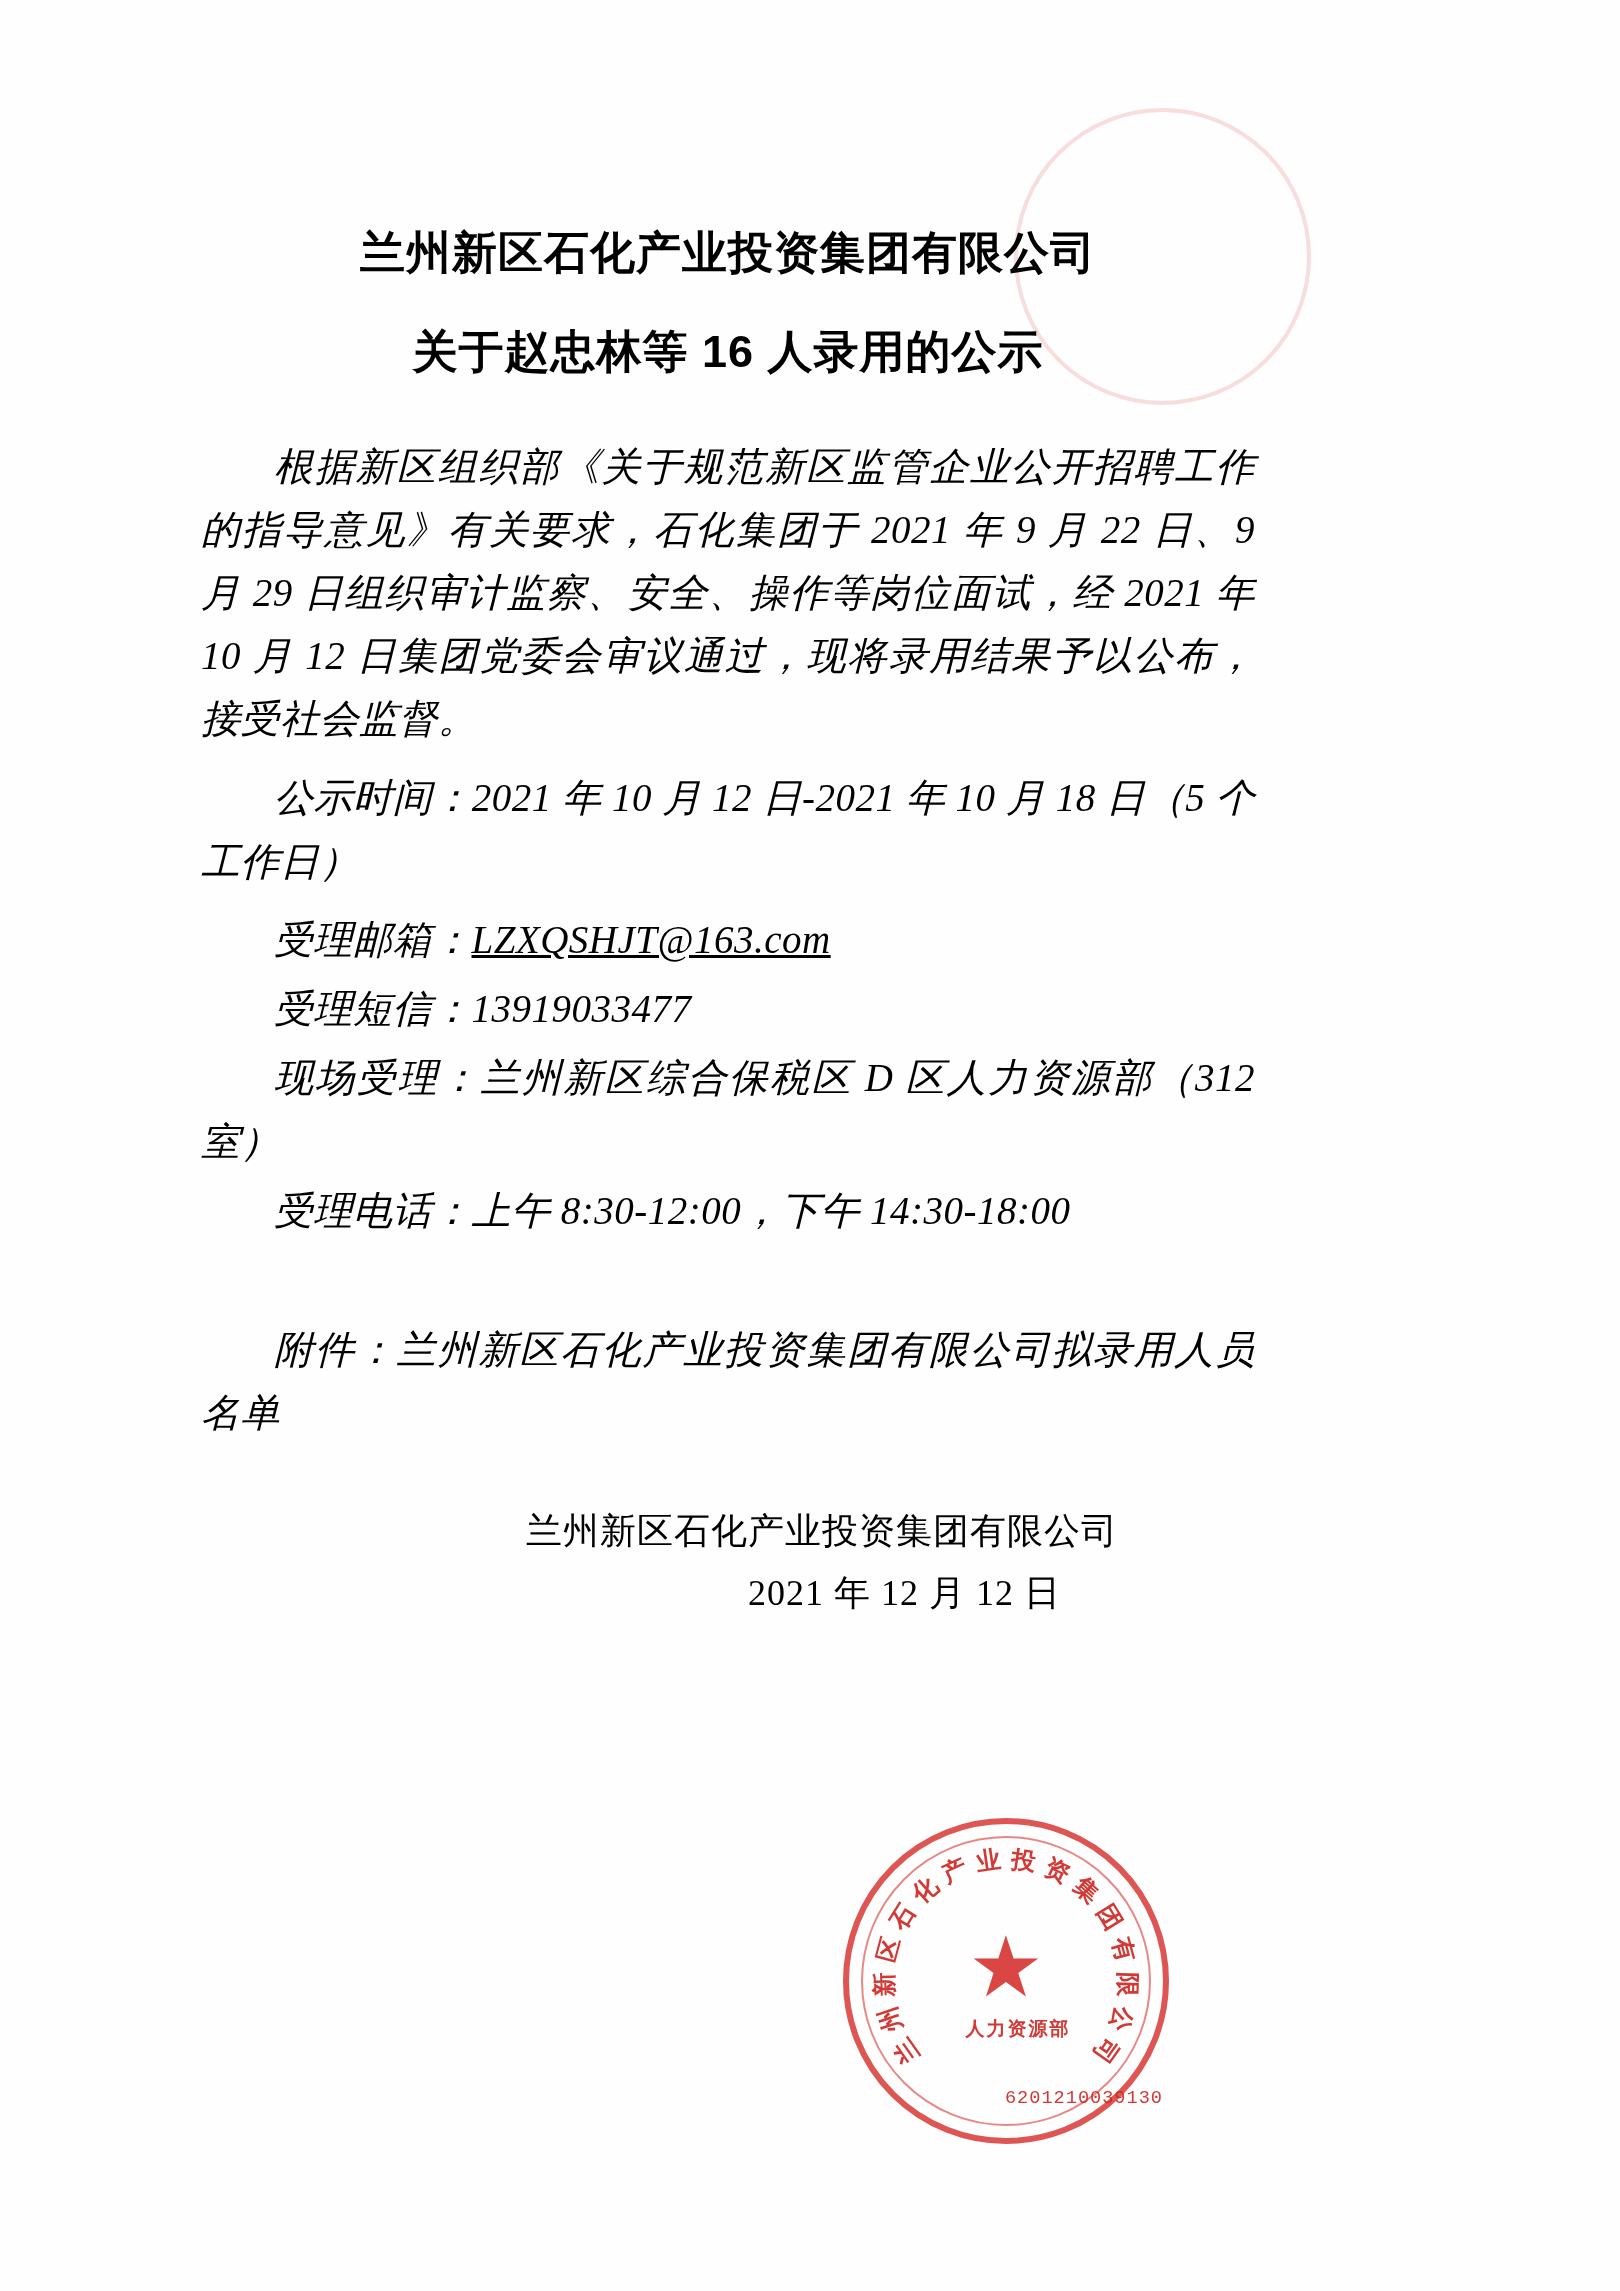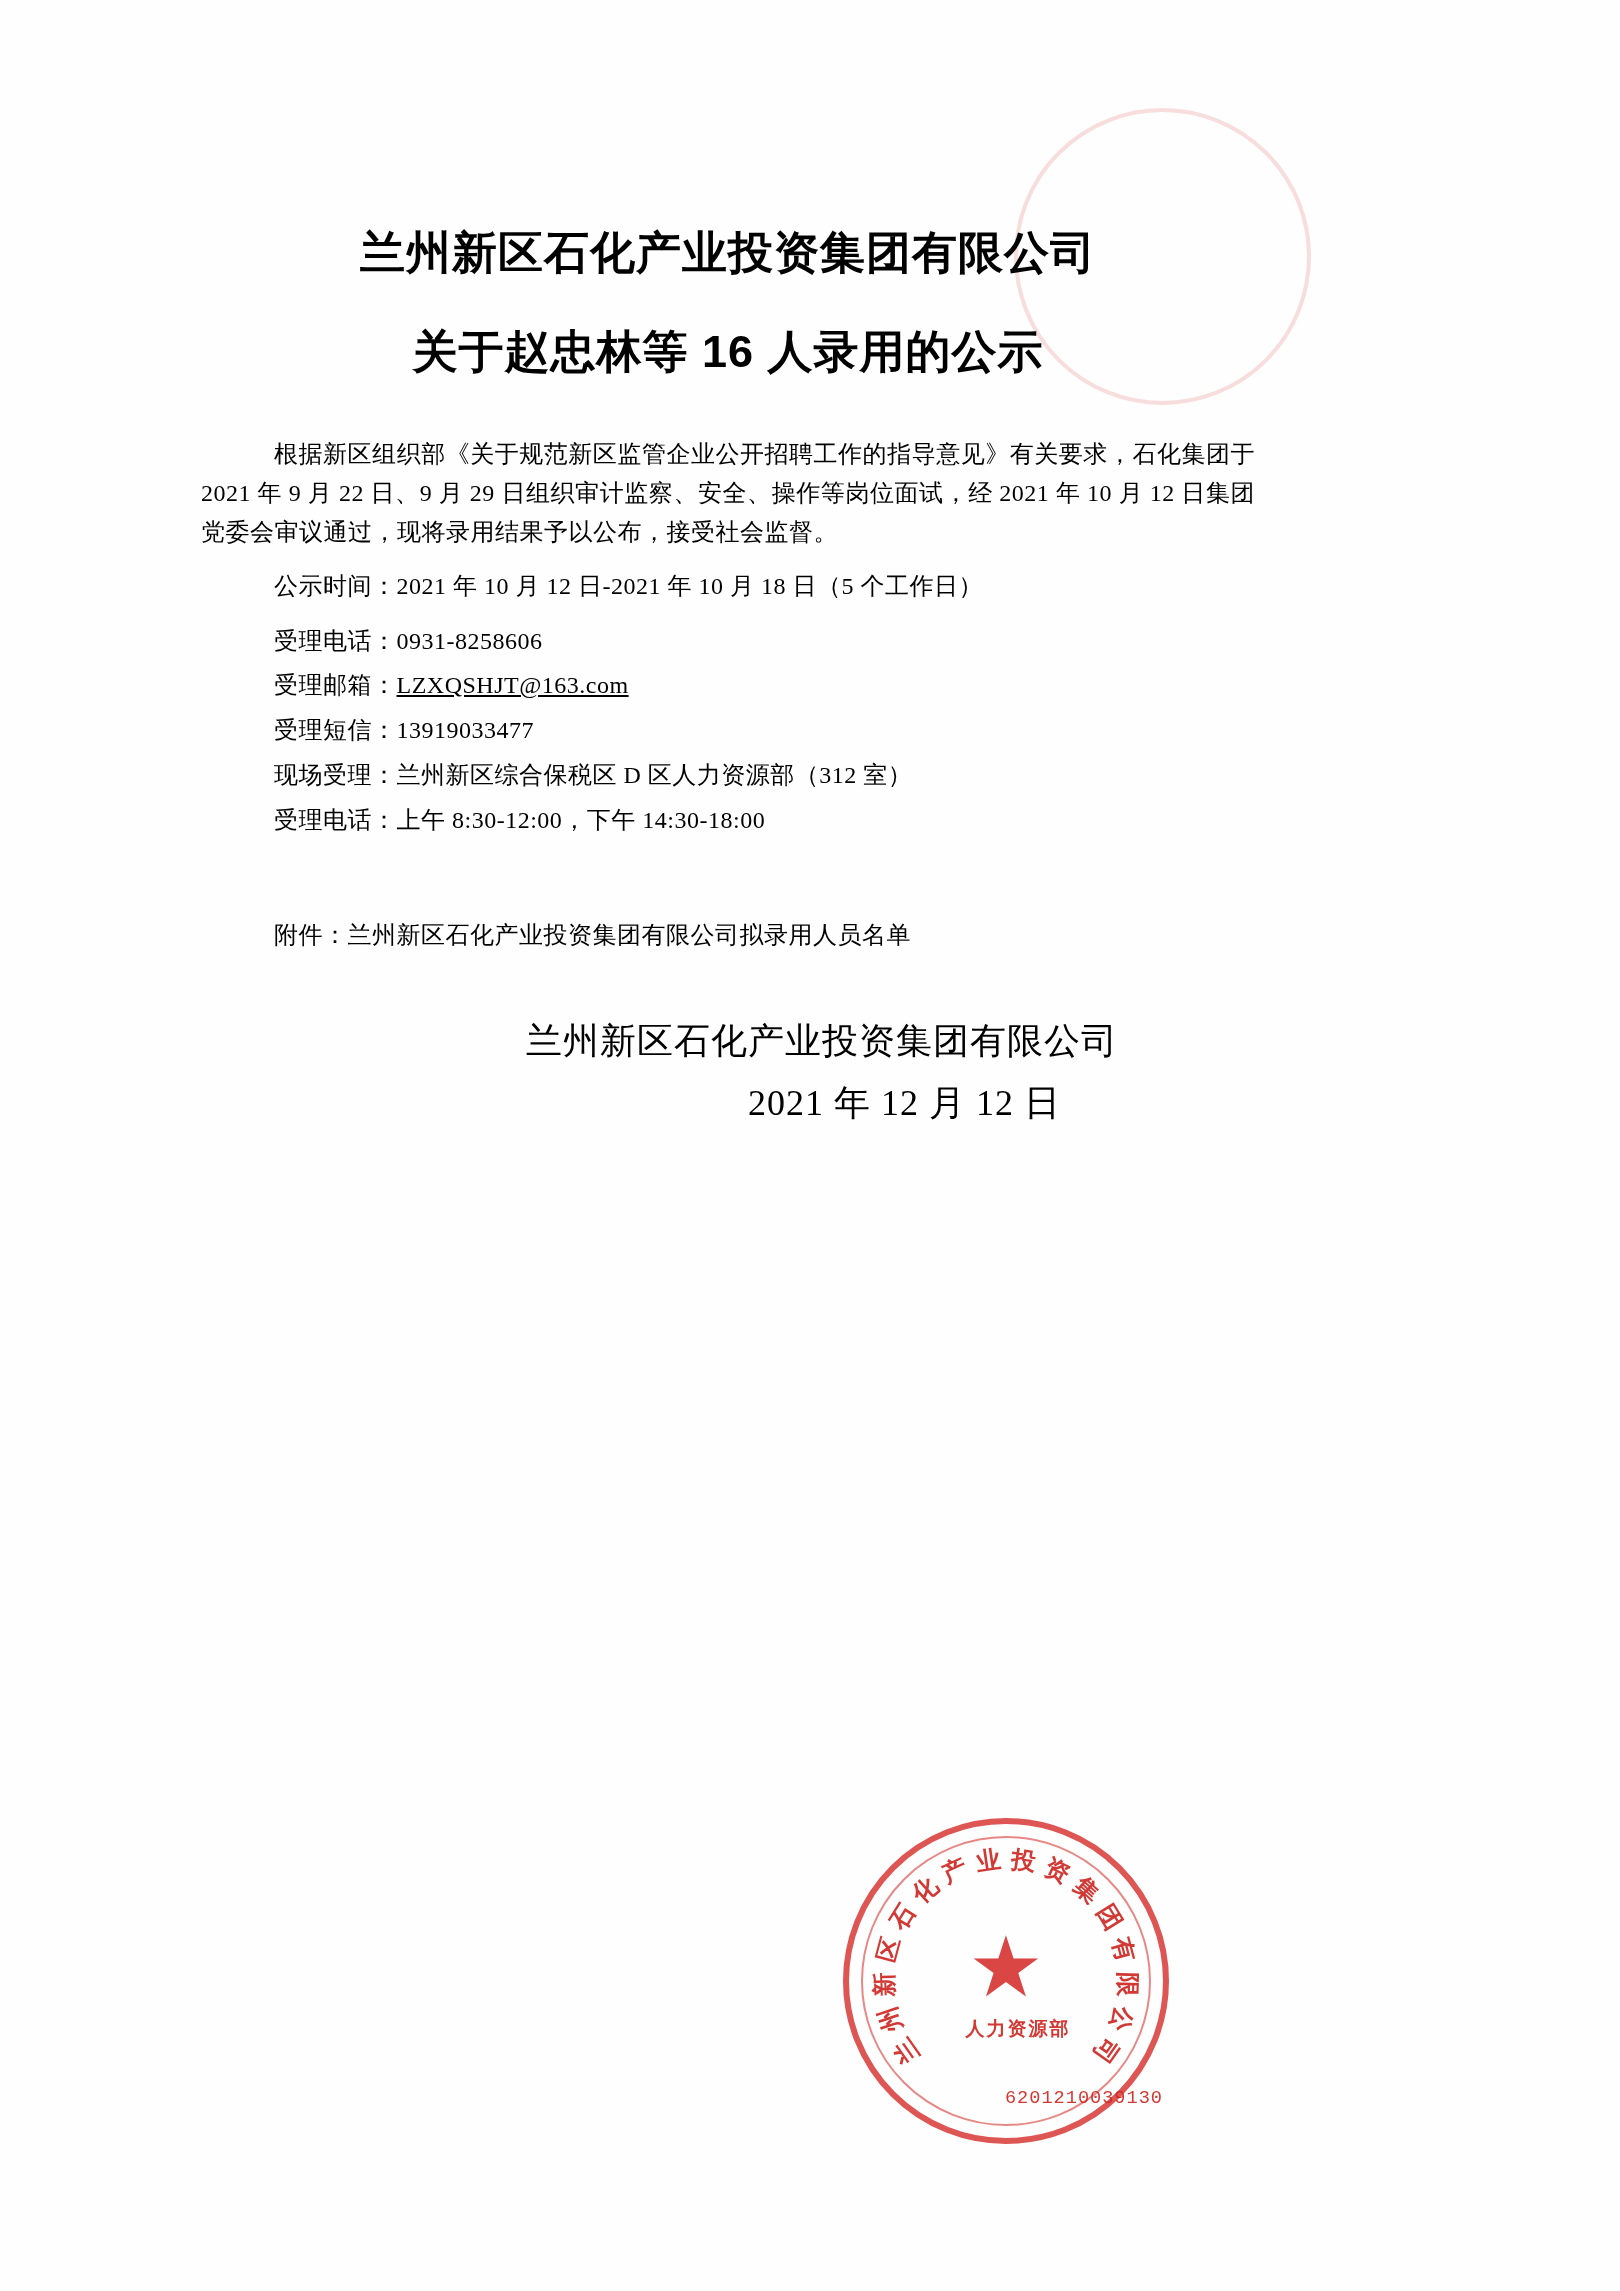--- a/index.html
+++ b/index.html
@@ -38,25 +38,26 @@
     color: #000;
   }
   .doc-title.line2 {
     margin-top: 35px;
   }
   .body-block {
     margin-top: 51px;
   }
   p.para {
     margin: 0;
-    font-size: 24px;
+    font-size: 39px;
     line-height: 1.62;
     text-align: justify;
     text-indent: 73px;
     letter-spacing: 0.5px;
+    font-style: italic;
   }
   p.para + p.para {
     margin-top: 15.7px;
   }
   p.tight + p.tight {
     margin-top: 5.9px;
   }
   .link {
     text-decoration: underline;
     font-family: "Liberation Serif", serif;
@@ -169,21 +170,20 @@
 
     <div class="doc-title">兰州新区石化产业投资集团有限公司</div>
     <div class="doc-title line2">关于赵忠林等 16 人录用的公示</div>
 
     <div class="body-block">
 
       <p class="para">根据新区组织部《关于规范新区监管企业公开招聘工作的指导意见》有关要求，石化集团于 2021 年 9 月 22 日、9 月 29 日组织审计监察、安全、操作等岗位面试，经 2021 年 10 月 12 日集团党委会审议通过，现将录用结果予以公布，接受社会监督。</p>
 
       <p class="para">公示时间：2021 年 10 月 12 日-2021 年 10 月 18 日（5 个工作日）</p>
 
-      <p class="para tight"><span>受理电话：</span><span>0931-8258606</span></p>
 
       <p class="para tight"><span>受理邮箱：</span><span class="link">LZXQSHJT@163.com</span></p>
 
       <p class="para tight"><span>受理短信：</span><span>13919033477</span></p>
 
       <p class="para tight"><span>现场受理：</span><span>兰州新区综合保税区 D 区人力资源部（312 室）</span></p>
 
       <p class="para tight"><span>受理电话：</span><span>上午 8:30-12:00，下午 14:30-18:00</span></p>
 
       <div class="gap-big"></div>

